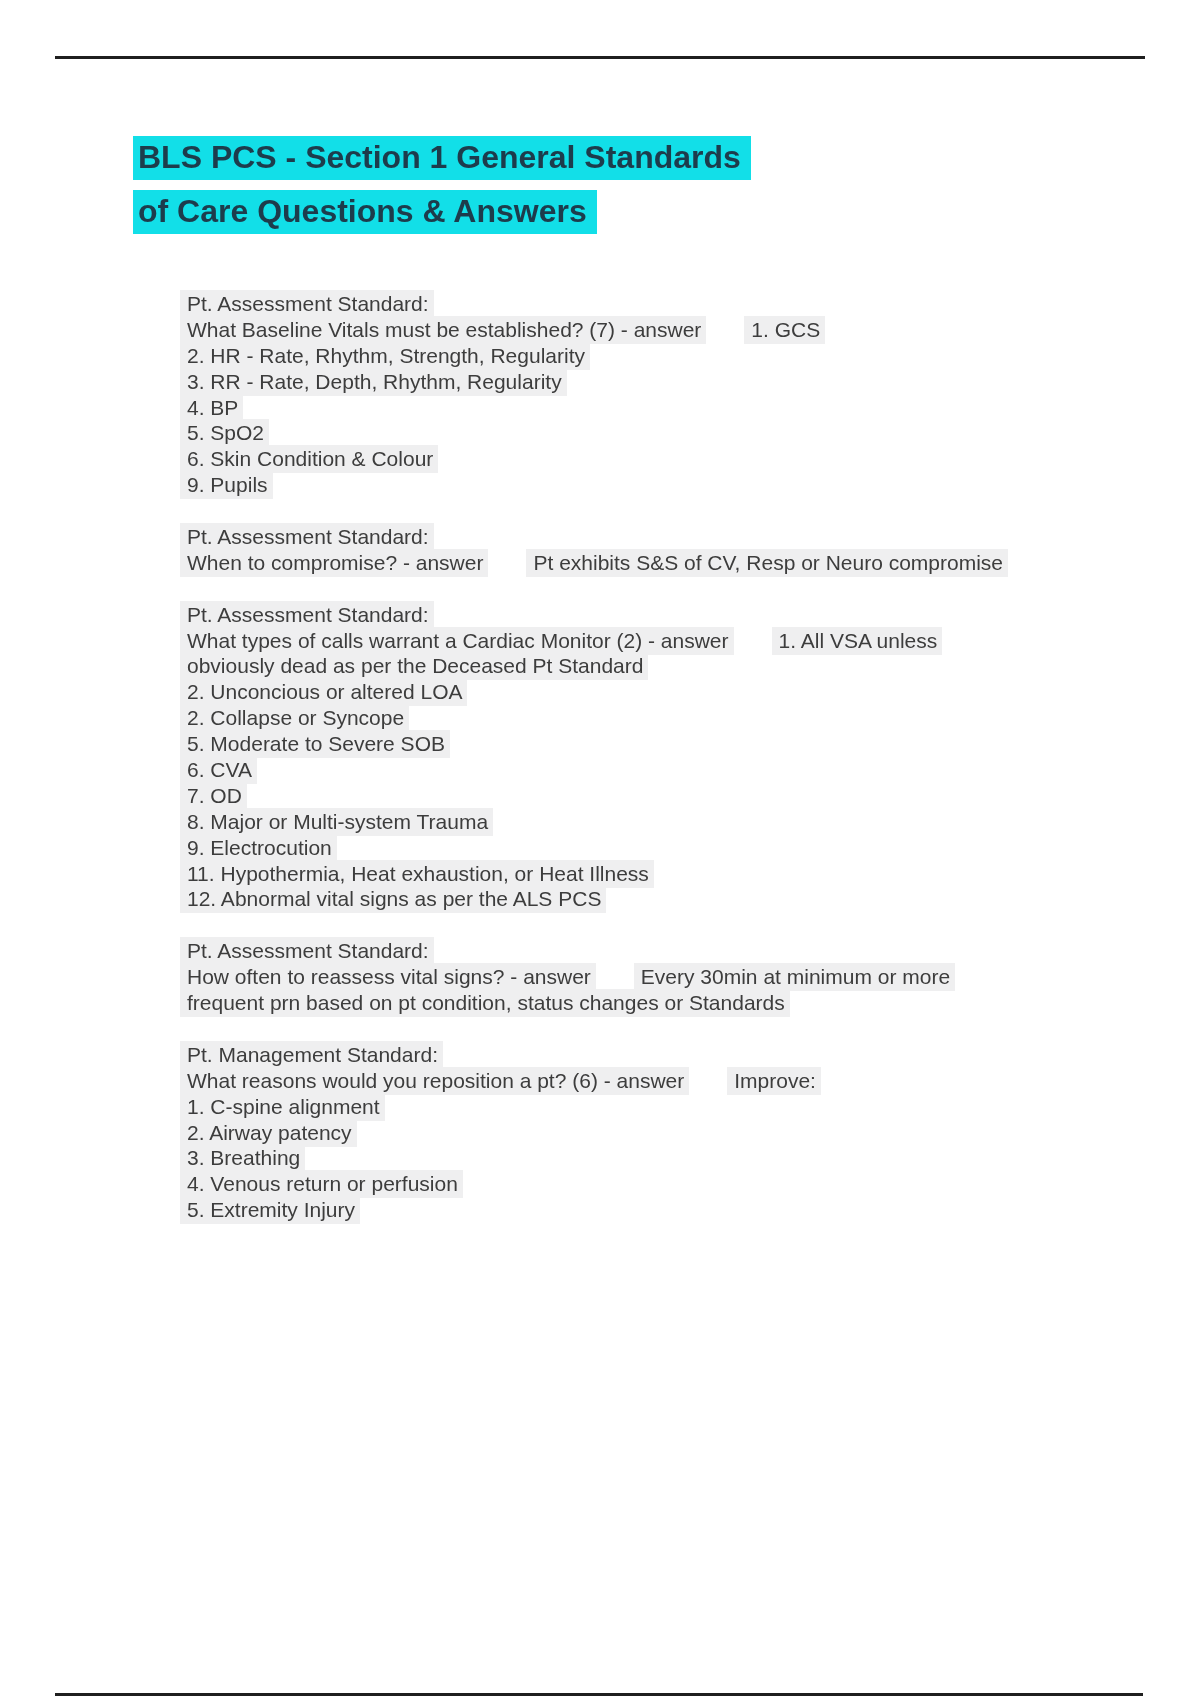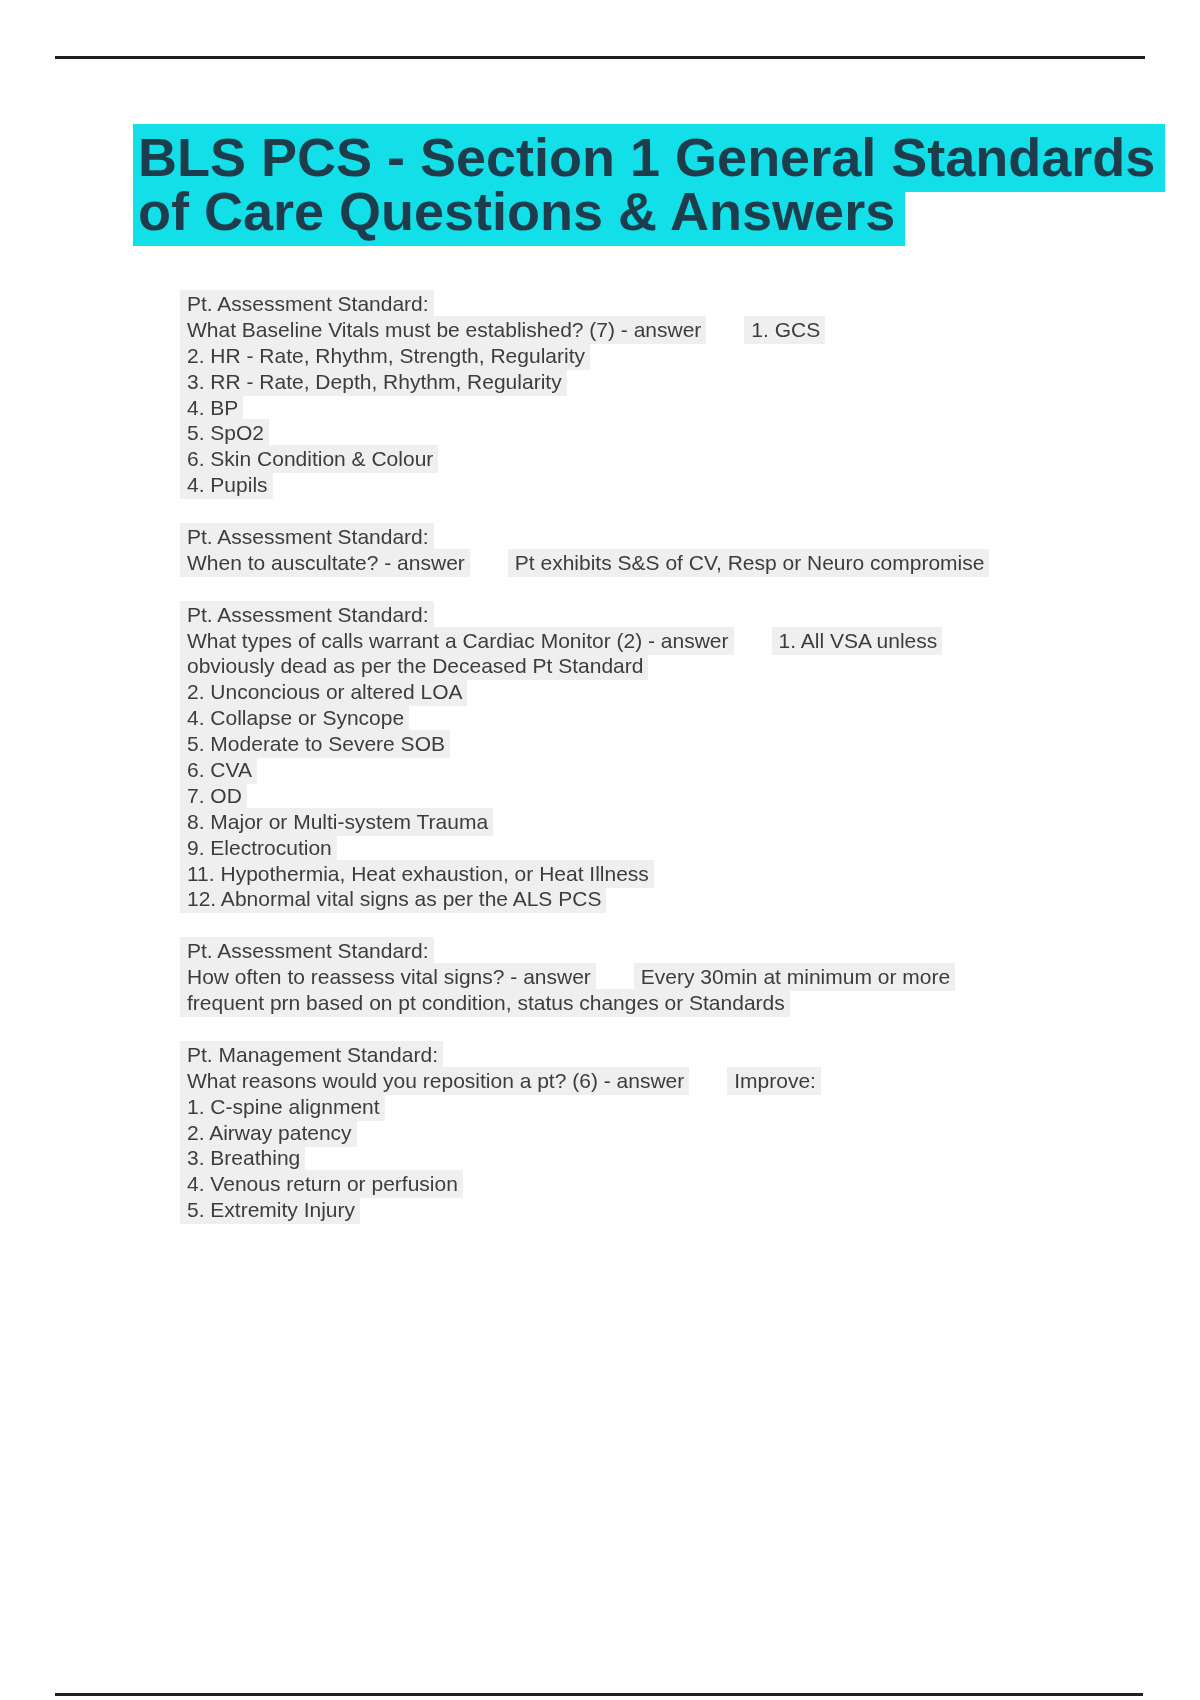--- a/index.html
+++ b/index.html
@@ -19,21 +19,21 @@
   }
   .rule-top { left: 55px; top: 56px; width: 1090px; }
   .rule-bottom { left: 55px; top: 1693px; width: 1088px; }
 
   .doc-title {
     position: absolute;
     left: 133px;
     top: 130px;
     width: 1010px;
     margin: 0;
-    font-size: 54px;
+    font-size: 32px;
     font-weight: bold;
     line-height: 54px;
     color: var(--title-text, #1d3c4c);
     letter-spacing: 0px;
   }
   .title-line { height: 54px; white-space: nowrap; }
   .title-hl {
     background: var(--title-hl, #12dfe8);
     padding: 3px 10px 5px 5px;
   }
@@ -67,32 +67,32 @@
 
 <div class="content" id="qa-content">
     <div class="qa-block">
       <div class="line"><span class="hl">Pt. Assessment Standard:</span></div>
       <div class="line"><span class="hl">What Baseline Vitals must be established? (7) - answer</span><span class="gap"></span><span class="hl">1. GCS</span></div>
       <div class="line"><span class="hl">2. HR - Rate, Rhythm, Strength, Regularity</span></div>
       <div class="line"><span class="hl">3. RR - Rate, Depth, Rhythm, Regularity</span></div>
       <div class="line"><span class="hl">4. BP</span></div>
       <div class="line"><span class="hl">5. SpO2</span></div>
       <div class="line"><span class="hl">6. Skin Condition &amp; Colour</span></div>
-      <div class="line"><span class="hl">4. Pupils</span></div>
+      <div class="line"><span class="hl">9. Pupils</span></div>
     </div>
     <div class="qa-block">
       <div class="line"><span class="hl">Pt. Assessment Standard:</span></div>
-      <div class="line"><span class="hl">When to auscultate? - answer</span><span class="gap"></span><span class="hl">Pt exhibits S&amp;S of CV, Resp or Neuro compromise</span></div>
+      <div class="line"><span class="hl">When to compromise? - answer</span><span class="gap"></span><span class="hl">Pt exhibits S&amp;S of CV, Resp or Neuro compromise</span></div>
     </div>
     <div class="qa-block">
       <div class="line"><span class="hl">Pt. Assessment Standard:</span></div>
       <div class="line"><span class="hl">What types of calls warrant a Cardiac Monitor (2) - answer</span><span class="gap"></span><span class="hl">1. All VSA unless</span></div>
       <div class="line"><span class="hl">obviously dead as per the Deceased Pt Standard</span></div>
       <div class="line"><span class="hl">2. Unconcious or altered LOA</span></div>
-      <div class="line"><span class="hl">4. Collapse or Syncope</span></div>
+      <div class="line"><span class="hl">2. Collapse or Syncope</span></div>
       <div class="line"><span class="hl">5. Moderate to Severe SOB</span></div>
       <div class="line"><span class="hl">6. CVA</span></div>
       <div class="line"><span class="hl">7. OD</span></div>
       <div class="line"><span class="hl">8. Major or Multi-system Trauma</span></div>
       <div class="line"><span class="hl">9. Electrocution</span></div>
       <div class="line"><span class="hl">11. Hypothermia, Heat exhaustion, or Heat Illness</span></div>
       <div class="line"><span class="hl">12. Abnormal vital signs as per the ALS PCS</span></div>
     </div>
     <div class="qa-block">
       <div class="line"><span class="hl">Pt. Assessment Standard:</span></div>

